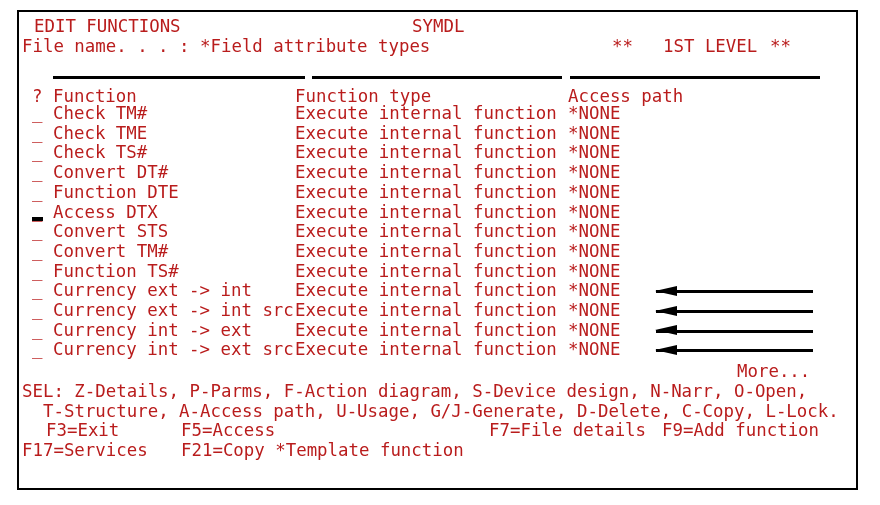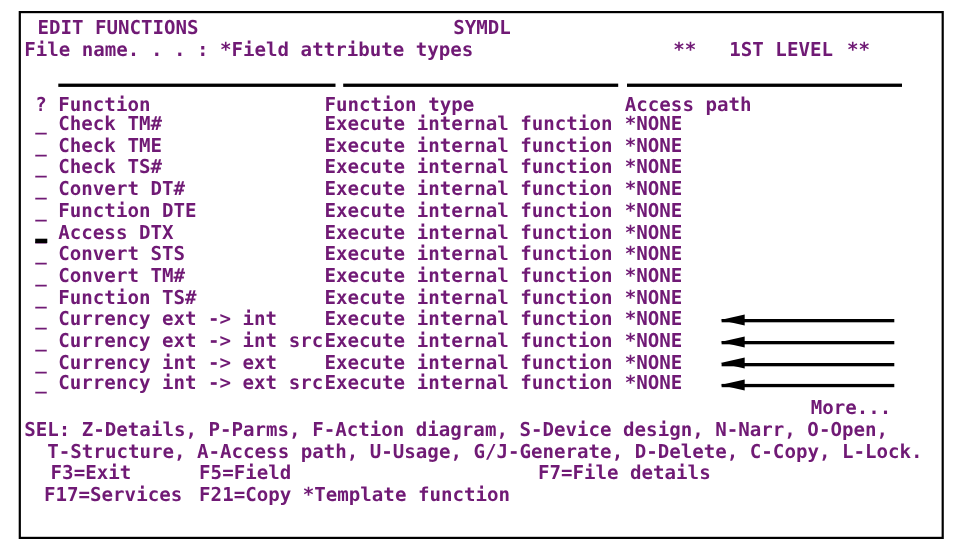--- a/index.html
+++ b/index.html
@@ -9,23 +9,23 @@
     height: 505px;
     background: #ffffff;
     overflow: hidden;
   }
   .page {
     position: relative;
     width: 880px;
     height: 505px;
     background: #ffffff;
     font-family: "DejaVu Sans Mono", monospace;
-    font-weight: bold;
+    font-weight: normal;
     font-size: 17.4px;
-    color: #701a75;
+    color: #b91c1c;
   }
   .screen {
     position: absolute;
     left: 17px;
     top: 10px;
     width: 841px;
     height: 480px;
     box-sizing: border-box;
     border: 2px solid #000000;
     background: #ffffff;
@@ -64,21 +64,21 @@
   .h-name, .c-name { left: 34px; }
   .h-type, .c-type { left: 276px; }
   .h-acc, .c-acc   { left: 549px; }
   .more-pos { left: 718px; }
   .p-left   { left: 3px; }
   .p-indent { left: 24px; }
   .fk-f3  { left: 3px; margin-left: 24px; }
   .fk-f5  { left: 162px; }
   .fk-f7  { left: 454px; margin-left: 16px; }
   .fk-f9  { left: 643px; }
-  .fk-f17 { left: 21px; }
+  .fk-f17 { left: 3px; }
   .fk-f21 { left: 162px; }
   
   .sep {
     position: absolute;
     top: 64px;
     height: 2.5px;
     background: #000000;
   }
   .sep1 { left: 34px;  width: 252px; }
   .sep2 { left: 293px; width: 250px; }
@@ -257,22 +257,23 @@
 
     <div class="line sel-line1">
       <span class="pos p-left">SEL: Z-Details, P-Parms, F-Action diagram, S-Device design, N-Narr, O-Open,</span>
     </div>
     <div class="line sel-line2">
       <span class="pos p-indent">T-Structure, A-Access path, U-Usage, G/J-Generate, D-Delete, C-Copy, L-Lock.</span>
     </div>
 
     <div class="line fkeys-line1">
       <span class="pos fk-f3">F3=Exit</span>
-      <span class="pos fk-f5">F5=Field</span>
+      <span class="pos fk-f5">F5=Access</span>
       <span class="pos fk-f7">F7=File details</span>
+      <span class="pos fk-f9">F9=Add function</span>
     </div>
     <div class="line fkeys-line2">
       <span class="pos fk-f17">F17=Services</span>
       <span class="pos fk-f21">F21=Copy *Template function</span>
     </div>
 
   </div>
 </div>
 
 </body></html>

